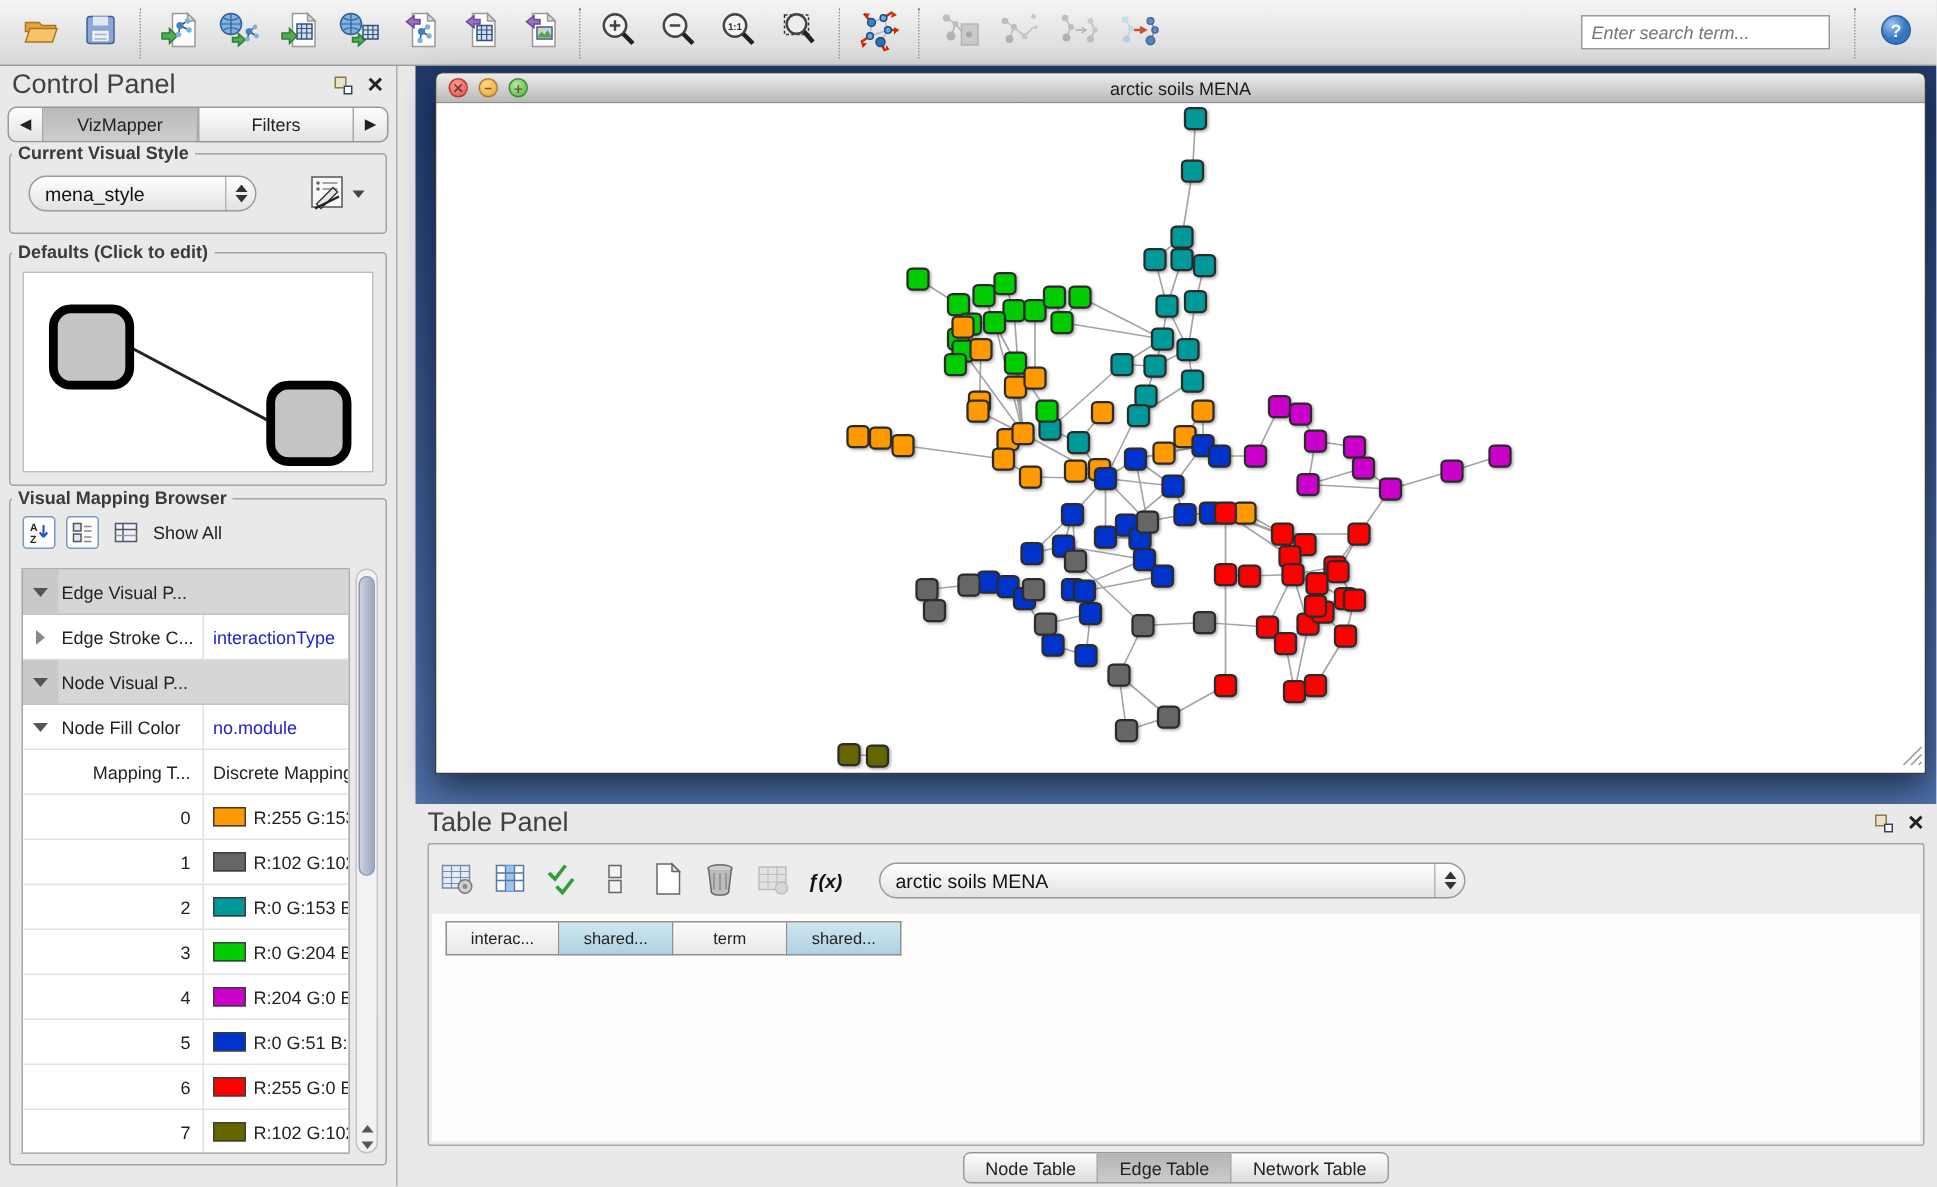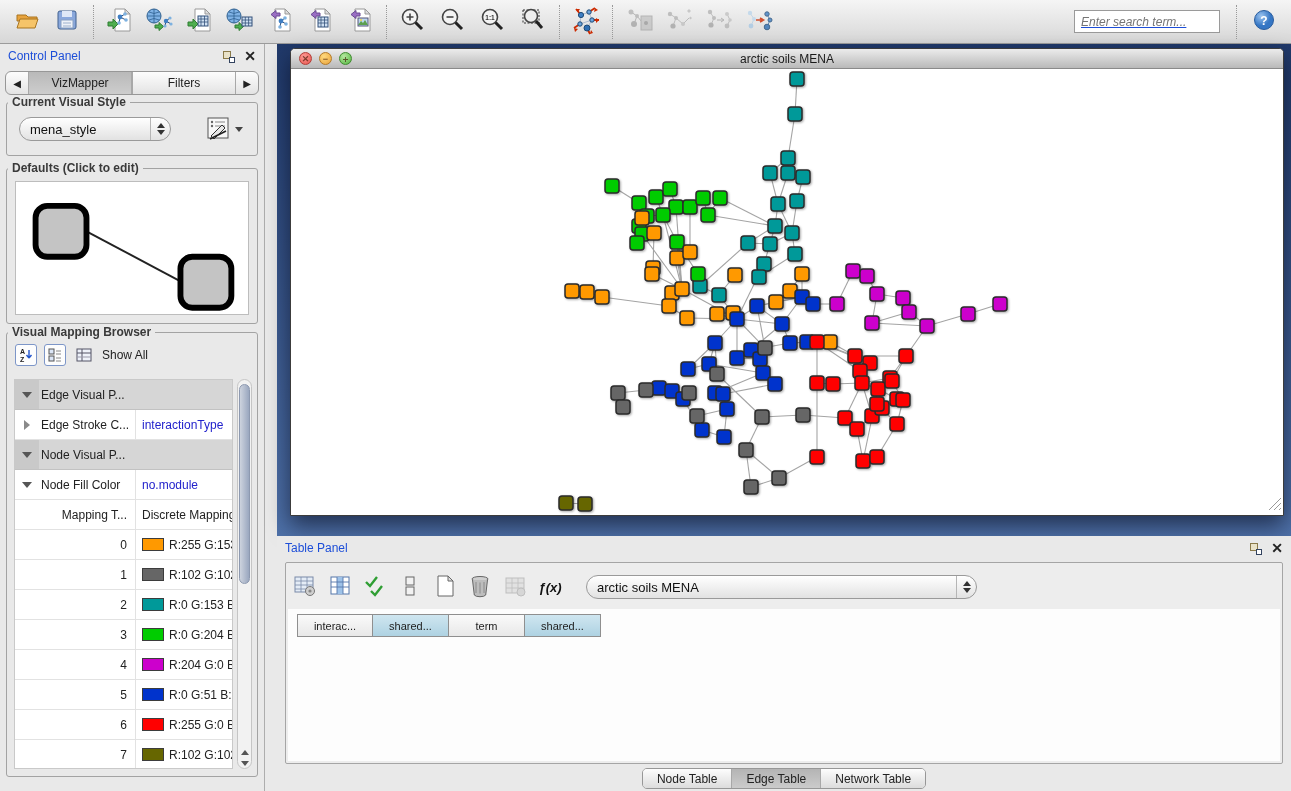--- a/index.html
+++ b/index.html
@@ -7,30 +7,30 @@
   body { position:relative; overflow:hidden; background:#e9e9e9; font-size:12px; color:#222; }
 
   
   #toolbar { position:absolute; left:0; top:0; width:1291px; height:44px;
     background:linear-gradient(#f5f5f5,#d7d7d7); border-bottom:1px solid #9b9b9b;
     display:flex; align-items:center; padding:0 12px 0 8px; gap:2px; }
   .tbtn { width:38px; height:38px; border:none; background:transparent; display:flex;
     align-items:center; justify-content:center; cursor:pointer; }
   .tsep { width:1px; height:34px; border-left:1px dotted #999; margin:0 5px; }
   .tspacer { flex:1; }
-  #search-box { width:146px; height:23px; border:1px solid #9a9a9a; background:#fff;
-    font-style:italic; color:#1d4ed8; font-size:12px; padding:0 6px;text-decoration:underline; }
+  #search-box { width:166px; height:23px; border:1px solid #9a9a9a; background:#fff;
+    font-style:italic; color:#1d4ed8; font-size:12px; padding:0 6px; }
   .grayed { opacity:.55; filter:grayscale(1); }
   .semi { opacity:.8; }
 
   
   #control-panel { position:absolute; left:0; top:44px; width:265px; height:747px;
     background:#e9e9e9; border-right:1px solid #adadad; }
   .panel-head { position:relative; height:24px; display:flex; align-items:center; padding:0 8px; }
-  .panel-head .ph-title { font-size:12px; color:#1d4ed8; }
+  .panel-head .ph-title { font-size:18px; color:#404040; }
   .ph-icons { margin-left:auto; display:flex; align-items:center; gap:9px; }
   .float-ic { width:14px; height:14px; position:relative; cursor:pointer; }
   .float-ic .sq1 { position:absolute; left:2px; top:2px; width:8px; height:8px; border:1px solid #8a7a4a; background:#e9e2c8; }
   .float-ic .sq2 { position:absolute; right:0; bottom:0; width:6px; height:6px; border:1px solid #33435f; background:#fff; }
   .close-ic { font-size:14px; font-weight:bold; color:#222; cursor:pointer; line-height:14px; }
 
   #cp-tabs { position:absolute; left:5px; top:27px; width:254px; height:24px;
     border:1px solid #979797; border-radius:6px; overflow:hidden; display:flex;
     background:linear-gradient(#fdfdfd,#e3e3e3); }
   .cp-arrow { width:22px; display:flex; align-items:center; justify-content:center;

